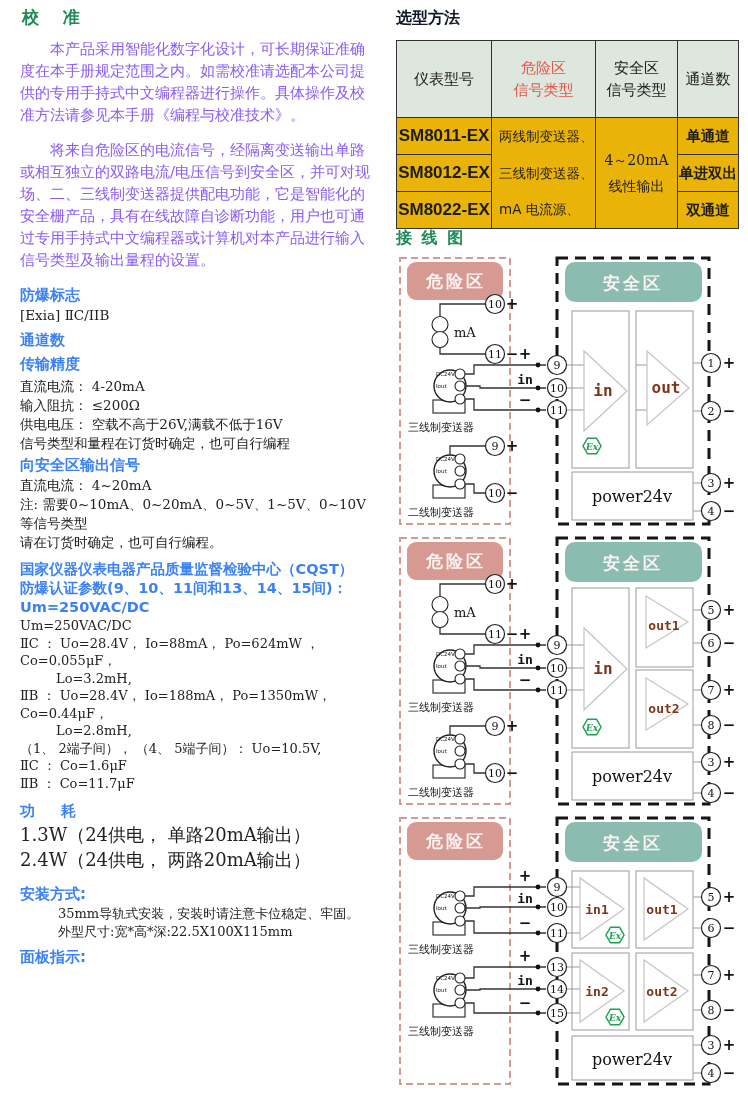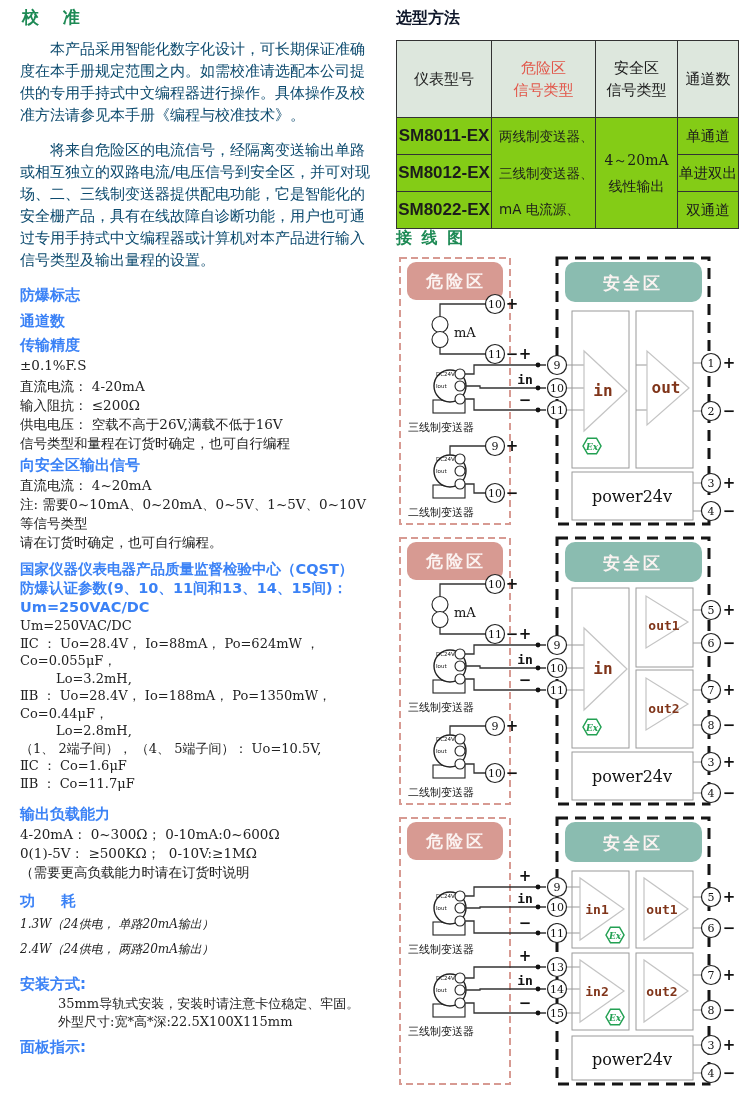--- a/index.html
+++ b/index.html
@@ -1,45 +1,45 @@
 <!DOCTYPE html>
 <html><head>
 <meta charset="utf-8">
 <style>
   html,body{margin:0;padding:0;background:#fff;}
   .page{position:relative;width:748px;height:1102px;background:#fff;overflow:hidden;
         font-family:"DejaVu Sans",sans-serif;color:#1c1c1c;}
   
   .leftcol{position:absolute;left:20px;top:6px;width:358px;}
   .doc-title{margin:0 0 0 2px;font:bold 17px/22px "DejaVu Sans",sans-serif;color:#1e8a55;white-space:pre;}
-  .para{margin:10px 0 0 0;font:15px/22px "DejaVu Serif",serif;text-indent:2em;color:#0c4a6e;}
+  .para{margin:10px 0 0 0;font:15px/22px "DejaVu Serif",serif;text-indent:2em;color:#8b5cf6;}
   .lsec{margin-top:8px;}
   .lsec h3{margin:0;font:bold 15px/21px "DejaVu Sans",sans-serif;color:#3b82f6;white-space:pre;}
   .lsec .ln{font:13.5px/19px "DejaVu Serif",serif;color:#222;white-space:pre-wrap;}
   .s0{margin-top:14px}.s1{margin-top:5px}.s2{margin-top:3px}.s3{margin-top:2px}
   .s4{margin-top:2px}.s5{margin-top:8px}.s6{margin-top:12px}.s7{margin-top:9px}
   .s8{margin-top:12px}.s9{margin-top:6px}
   .s5 h3{font-size:14.5px;line-height:19px;}
   .s5 .ln{font-size:13px;line-height:17.5px;}
   .s5 .ind{padding-left:36px;}
-  .s7 .ln{font-size:12px;line-height:25px;font-style:italic;}
+  .s7 .ln{font-size:18px;line-height:25px;}
   .s8 .ln{padding-left:38px;font-size:13px;line-height:18px;}
   
   .sel-title{position:absolute;left:396px;top:8px;font:bold 16px/20px "DejaVu Sans",sans-serif;color:#0f172a;white-space:pre;}
   .wire-title{position:absolute;left:396px;top:228px;font:bold 16px/20px "DejaVu Sans",sans-serif;color:#1e8a55;white-space:pre;letter-spacing:2px;}
   table.sel{position:absolute;left:396px;top:40px;border-collapse:collapse;table-layout:fixed;padding-left:19px;}
-  table.sel td{border:1.6px solid #333;padding:0;text-align:center;vertical-align:middle;background:#84cc16;font:14px "DejaVu Sans",sans-serif;}
+  table.sel td{border:1.6px solid #333;padding:0;text-align:center;vertical-align:middle;background:#eab308;font:14px "DejaVu Sans",sans-serif;}
   table.sel tr.hd td{background:#dde7dd;height:76px;font-size:15px;}
   table.sel td.redhd div{color:#e2574a;line-height:22px;}
   table.sel td.blkhd div{line-height:22px;}
   table.sel td.model{font:bold 17px "Liberation Sans",sans-serif;height:36px;}
   table.sel td.hz{text-align:left;vertical-align:top;}
   table.sel td.hz div{height:36.5px;line-height:36.5px;padding-left:7px;font-size:13.5px;white-space:pre;}
   table.sel td.sf div{line-height:26px;font-size:14px;font-family:"DejaVu Serif",serif;}
-  table.sel td.chan{font-size:14.5px;font-weight:400;}
+  table.sel td.chan{font-size:14.5px;font-weight:700;}
   
   .diag{position:absolute;left:394px;width:354px;height:272px;}
   .d1{top:256px}.d2{top:536px}.d3{top:816px}
   .hzrect{fill:none;stroke:#d79a92;stroke-width:2;stroke-dasharray:7 4;}
   .sfrect{fill:none;stroke:#151515;stroke-width:3;stroke-dasharray:11 7;}
   .pill-h{fill:#d79a92;}  .pill-s{fill:#8abcb0;}
   .pilltxt{font:bold 17px "DejaVu Sans",sans-serif;fill:#fbf3f1;text-anchor:middle;letter-spacing:3px;}
   .box{fill:#fff;stroke:#9a9a9a;stroke-width:1;}
   .tri{fill:none;stroke:#c4c4c4;stroke-width:1.2;}
   .wire{fill:none;stroke:#333;stroke-width:1.3;}
@@ -89,29 +89,29 @@
     </defs>
   </svg>
 
   <div class="leftcol">
     <h2 class="doc-title">校    准</h2>
     <p class="para">本产品采用智能化数字化设计，可长期保证准确度在本手册规定范围之内。如需校准请选配本公司提供的专用手持式中文编程器进行操作。具体操作及校准方法请参见本手册《编程与校准技术》。</p>
     <p class="para" style="margin-top:13px">将来自危险区的电流信号，经隔离变送输出单路或相互独立的双路电流/电压信号到安全区，并可对现场、二、三线制变送器提供配电功能，它是智能化的安全栅产品，具有在线故障自诊断功能，用户也可通过专用手持式中文编程器或计算机对本产品进行输入信号类型及输出量程的设置。</p>
 
     <div class="lsec s0">
       <h3>防爆标志</h3>
+      <div class="ln">[Exia] ⅡC/IIB</div>
     </div>
 
     <div class="lsec s1">
       <h3>通道数</h3>
     </div>
 
     <div class="lsec s2">
       <h3>传输精度</h3>
-      <div class="ln">±0.1%F.S</div>
     </div>
 
     <div class="lsec s3">
       <div class="ln">直流电流： 4-20mA</div>
       <div class="ln">输入阻抗： ≤200Ω</div>
       <div class="ln">供电电压： 空载不高于26V,满载不低于16V</div>
       <div class="ln">信号类型和量程在订货时确定，也可自行编程</div>
     </div>
 
     <div class="lsec s4">
@@ -128,26 +128,20 @@
       <div class="ln">Um=250VAC/DC</div>
       <div class="ln">ⅡC ： Uo=28.4V， Io=88mA， Po=624mW ， Co=0.055μF，</div>
       <div class="ln ind">Lo=3.2mH,</div>
       <div class="ln">ⅡB ： Uo=28.4V， Io=188mA， Po=1350mW，  Co=0.44μF，</div>
       <div class="ln ind">Lo=2.8mH,</div>
       <div class="ln">（1、 2端子间）， （4、 5端子间）： Uo=10.5V,</div>
       <div class="ln">ⅡC ： Co=1.6μF</div>
       <div class="ln">ⅡB ： Co=11.7μF</div>
     </div>
 
-    <div class="lsec s6">
-      <h3>输出负载能力</h3>
-      <div class="ln">4-20mA： 0~300Ω； 0-10mA:0~600Ω</div>
-      <div class="ln">0(1)-5V： ≥500KΩ；  0-10V:≥1MΩ</div>
-      <div class="ln">（需要更高负载能力时请在订货时说明</div>
-    </div>
 
     <div class="lsec s7">
       <h3>功     耗</h3>
       <div class="ln">1.3W（24供电， 单路20mA输出）</div>
       <div class="ln">2.4W（24供电， 两路20mA输出）</div>
     </div>
 
     <div class="lsec s8">
       <h3>安装方式:</h3>
       <div class="ln">35mm导轨式安装，安装时请注意卡位稳定、牢固。</div>

